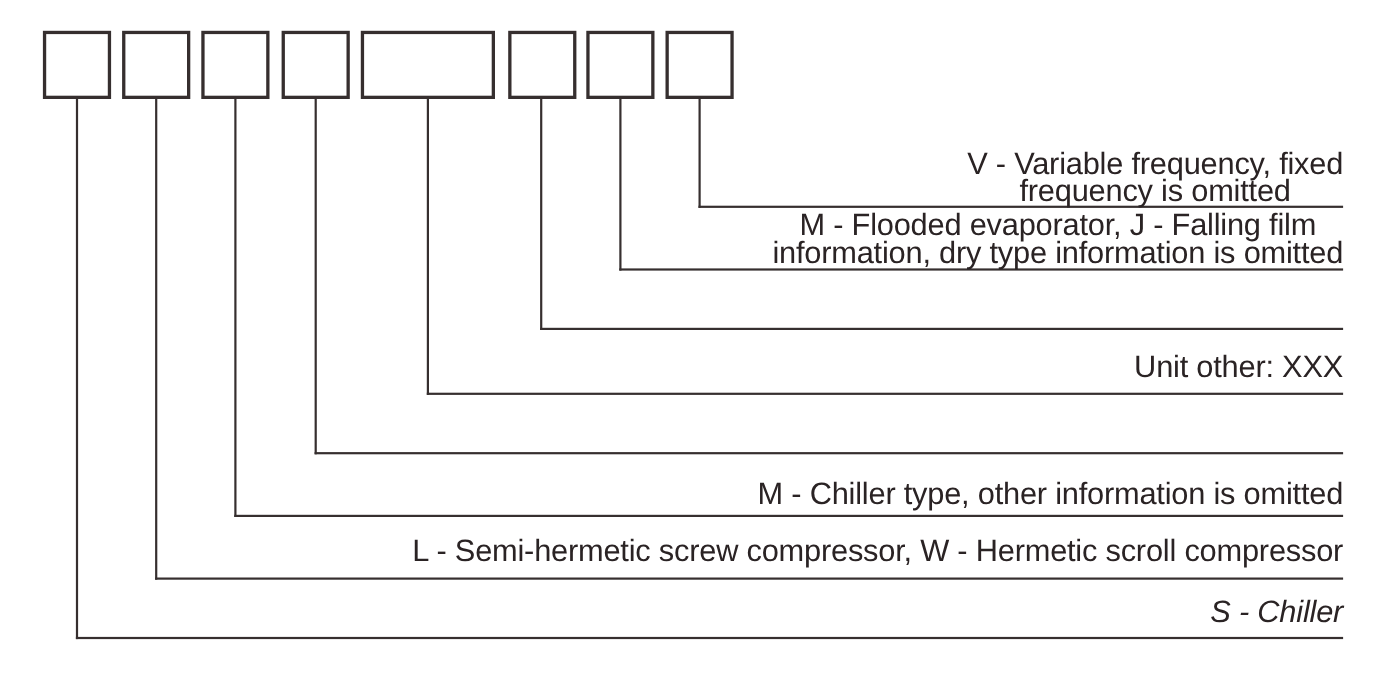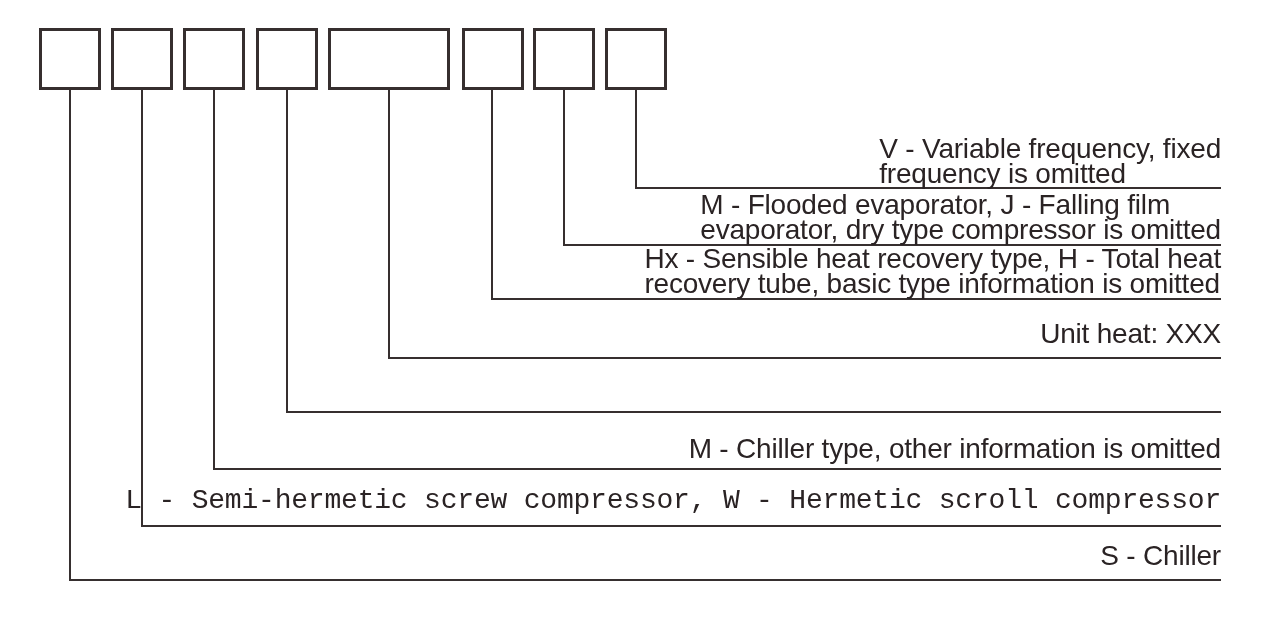--- a/index.html
+++ b/index.html
@@ -52,28 +52,28 @@
   .h-2{top:525px;left:141px;width:1080px;}
   .h-3{top:468px;left:213px;width:1008px;}
   .h-4{top:411px;left:286px;width:935px;}
   .h-5{top:357px;left:388px;width:833px;}
   .h-6{top:298px;left:491px;width:730px;}
   .h-7{top:244px;left:563px;width:658px;}
   .h-8{top:187px;left:635px;width:586px;}
 
   .lbl{
     position:absolute;right:47px;
-    text-align:left;
+    text-align:center;
     font-size:28px;line-height:25px;
     color:var(--text-color);
     white-space:pre-line;
     letter-spacing:-0.2px;
   }
-  .lbl-1{top:543px;}
-  .lbl-2{top:488px;font-family:Liberation Mono, monospace;}
+  .lbl-1{top:543px;font-style:italic;}
+  .lbl-2{top:488px;}
   .lbl-3{top:436px;}
   .lbl-4{top:381px;}
   .lbl-5{top:321px;}
   .lbl-6{top:246px;}
   .lbl-7{top:192px;}
   .lbl-8{top:136px;}
 </style>
 </head>
 <body>
 
@@ -102,21 +102,19 @@
   <div class="hline h-3"></div>
   <div class="hline h-4"></div>
   <div class="hline h-5"></div>
   <div class="hline h-6"></div>
   <div class="hline h-7"></div>
   <div class="hline h-8"></div>
 
   <div class="lbl lbl-8">V - Variable frequency, fixed
 frequency is omitted</div>
   <div class="lbl lbl-7">M - Flooded evaporator, J - Falling film
-evaporator, dry type compressor is omitted</div>
-  <div class="lbl lbl-6">Hx - Sensible heat recovery type, H - Total heat
-recovery tube, basic type information is omitted</div>
-  <div class="lbl lbl-5">Unit heat: XXX</div>
+information, dry type information is omitted</div>
+  <div class="lbl lbl-5">Unit other: XXX</div>
   <div class="lbl lbl-3">M - Chiller type, other information is omitted</div>
   <div class="lbl lbl-2">L - Semi-hermetic screw compressor, W - Hermetic scroll compressor</div>
   <div class="lbl lbl-1">S - Chiller</div>
 
 </div>
 
 </body></html>

